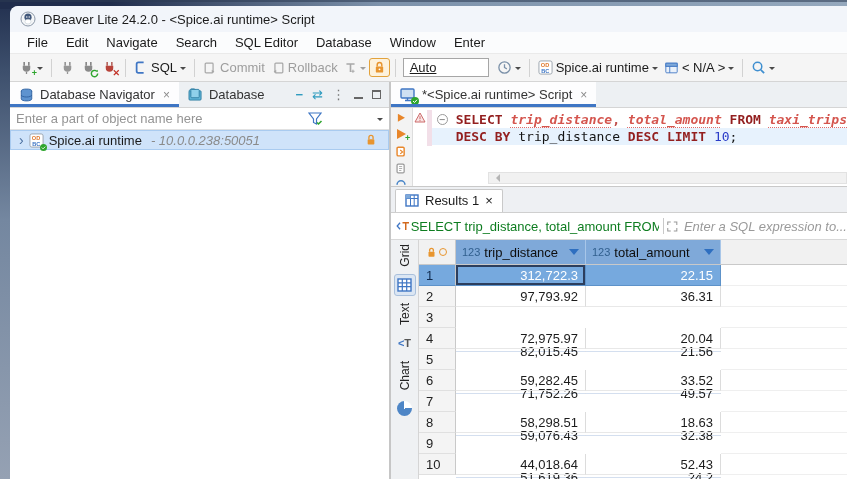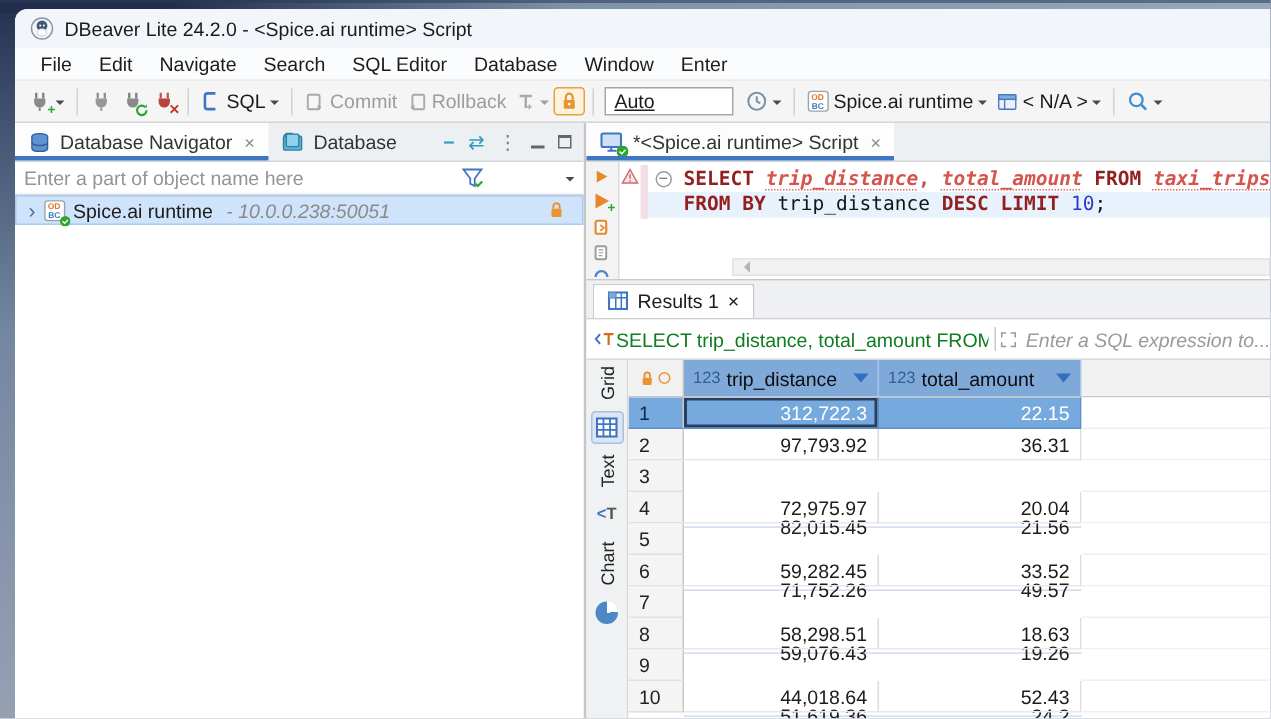--- a/index.html
+++ b/index.html
@@ -378,21 +378,21 @@
               <path d="M6 1l5 9H1z" fill="#f9e4e4" stroke="#cc6a6a"></path>
               <path d="M6 4.2v3" stroke="#cc6a6a"></path>
               <circle cx="6" cy="8.6" r=".6" fill="#cc6a6a"></circle>
             </svg>
         </div>
         <div class="ed-changebar"></div>
         <div class="code-area">
           <div class="fold">−</div>
           <div id="code-lines">
               <div class="code-line"><span class="tk-kw">SELECT </span><span class="tk-id">trip_distance</span><span class="tk-cm">,</span><span class="tk-pl"> </span><span class="tk-id">total_amount</span><span class="tk-pl"> </span><span class="tk-kw">FROM </span><span class="tk-id">taxi_trips</span></div>
-              <div class="code-line cur"><span class="tk-kw">FROM BY </span><span class="tk-pl">trip_distance </span><span class="tk-kw">DESC</span><span class="tk-pl"> </span><span class="tk-kw">LIMIT </span><span class="tk-num">10</span><span class="tk-pl">;</span></div>
+              <div class="code-line cur"><span class="tk-kw">DESC BY </span><span class="tk-pl">trip_distance </span><span class="tk-kw">DESC</span><span class="tk-pl"> </span><span class="tk-kw">LIMIT </span><span class="tk-num">10</span><span class="tk-pl">;</span></div>
             </div>
           <div class="hscroll">
             <span class="arr"></span>
           </div>
         </div>
       </div>
 
       <div class="results">
         <div class="rtabbar">
           <div class="rtab">
@@ -489,21 +489,21 @@
                 </div>
                 <div class="grid-row">
                   <div class="gnum">6</div>
                   <div class="gcell">59,282.45</div>
                   <div class="gcell c2">33.52</div>
                   <div class="gfill"></div>
                 </div>
                 <div class="grid-row stripe">
                   <div class="gnum">7</div>
                   <div class="gcell">59,076.43</div>
-                  <div class="gcell c2">19.26</div>
+                  <div class="gcell c2">32.38</div>
                   <div class="gfill"></div>
                 </div>
                 <div class="grid-row">
                   <div class="gnum">8</div>
                   <div class="gcell">58,298.51</div>
                   <div class="gcell c2">18.63</div>
                   <div class="gfill"></div>
                 </div>
                 <div class="grid-row stripe">
                   <div class="gnum">9</div>

